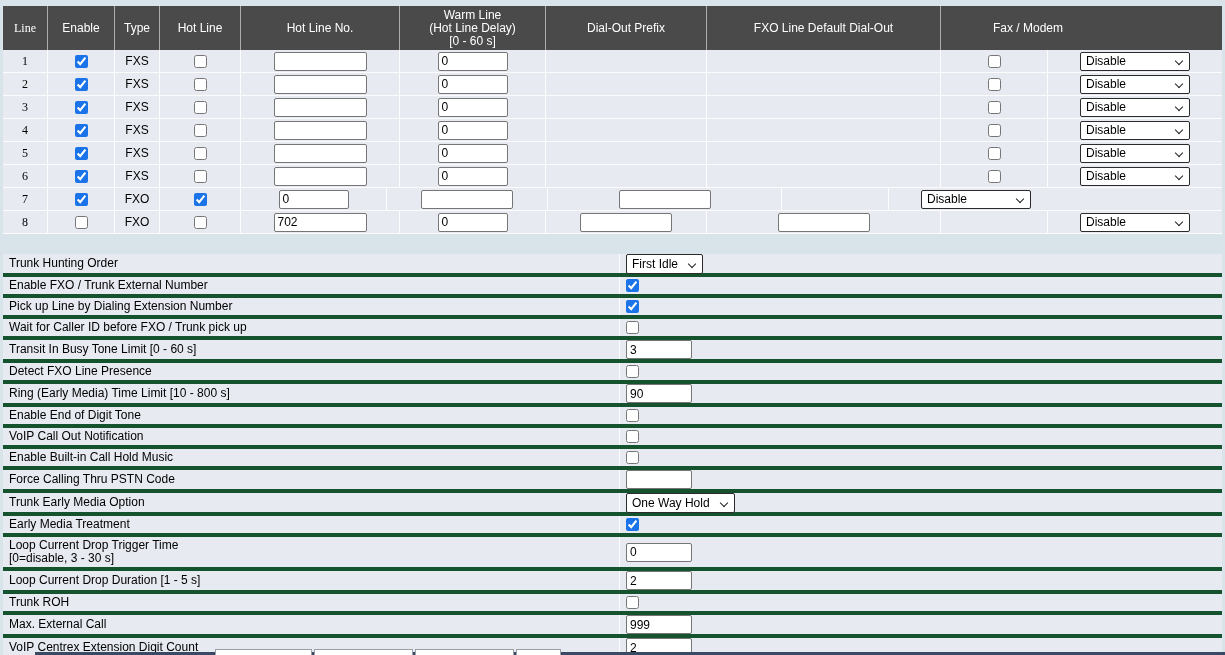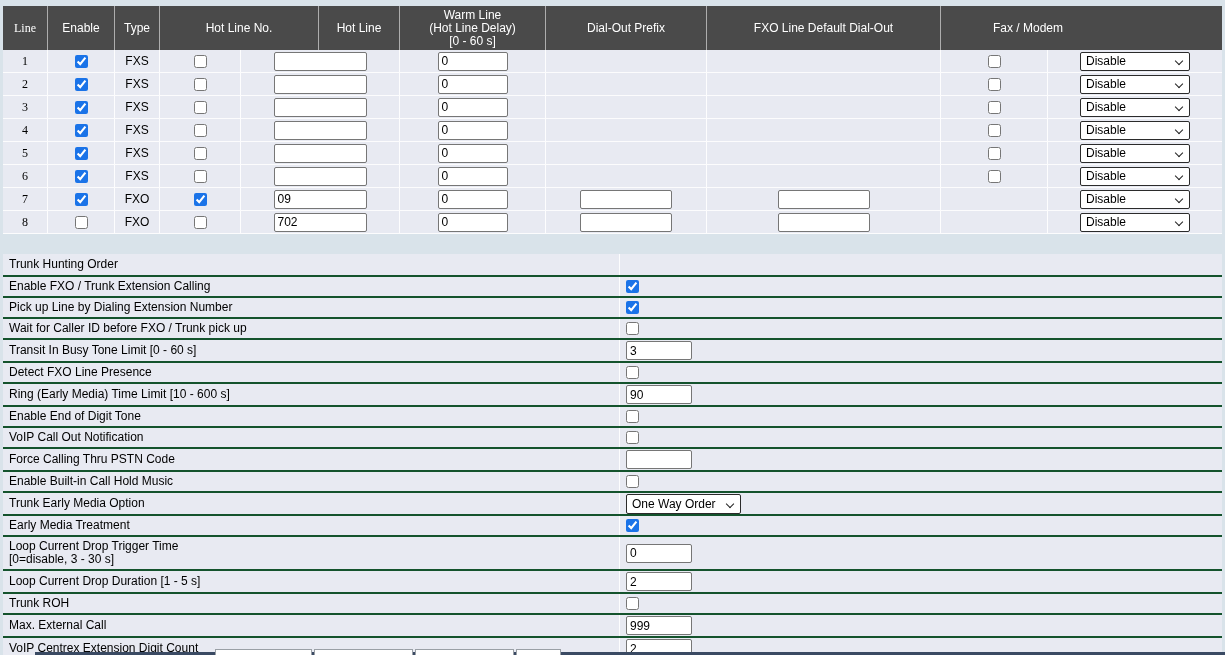--- a/index.html
+++ b/index.html
@@ -59,21 +59,21 @@
   .sel .chev {
     position:absolute; right:7px; top:6px; width:6px; height:6px;
     border-right:1.6px solid #222; border-bottom:1.6px solid #222;
     transform:rotate(45deg);
   }
   .sel-fax { width:110px; height:19px; }
   .sel-fax .chev { top:5px; }
 
   
   .settings-table { position:absolute; top:254px; left:3px; width:1219px; }
-  .st-row { display:flex; background:#e8eaf2; border-bottom:2px solid #14532d;justify-content:space-between; }
+  .st-row { display:flex; background:#e8eaf2; border-bottom:4px solid #14532d;justify-content:space-between; }
   .st-row.h-check  { height:21px; }
   .st-row.h-input  { height:23px; }
   .st-row.h-double { height:34px; }
   .st-label {
     flex:0 0 617px; border-right:1px solid rgba(255,255,255,.9);
     display:flex; flex-direction:column; justify-content:center;
     padding-left:6px; line-height:13px;
   }
   .st-control { flex:1; display:flex; align-items:center; padding-left:6px; }
 
@@ -82,22 +82,22 @@
   .cut-box  { position:absolute; top:649px; height:10px; background:#fff; border:1px solid #9aa0a6; }
 </style>
 </head>
 <body>
 
 <div class="line-table">
   <div class="lt-header">
       <div class="th col-line">Line</div>
       <div class="th col-enable">Enable</div>
       <div class="th col-type">Type</div>
+      <div class="th col-hot_line">Hot Line</div>
       <div class="th col-hot_line_no">Hot Line No.</div>
-      <div class="th col-hot_line">Hot Line</div>
       <div class="th col-warm_line">Warm Line
 (Hot Line Delay)
 [0 - 60 s]</div>
       <div class="th col-dial_out_prefix">Dial-Out Prefix</div>
       <div class="th col-fxo_default">FXO Line Default Dial-Out</div>
       <div class="th col-fax_modem">Fax / Modem</div>
     </div>
   <div>
       <div class="lt-row">
         <div class="td col-line">1</div>
@@ -263,23 +263,20 @@
       </div>
       <div class="lt-row">
         <div class="td col-line">7</div>
         <div class="td col-enable">
           <input type="checkbox" checked="" style="">
         </div>
         <div class="td col-type">FXO</div>
         <div class="td col-hot_line">
           <input type="checkbox" checked="" style="">
         </div>
-        <div class="td col-hot_line_no">
-          <input class="inp inp-hot_line_no" type="text" value="09" style="">
-        </div>
         <div class="td col-warm_line">
           <input class="inp inp-warm_line" type="text" value="0" style="">
         </div>
         <div class="td col-dial_out_prefix">
           <input class="inp inp-dial_out_prefix" type="text" style="">
         </div>
         <div class="td col-fxo_default">
           <input class="inp inp-fxo_default" type="text" style="">
         </div>
         <div class="td col-fxs_group"></div>
@@ -320,24 +317,30 @@
         </div>
       </div>
     </div>
 </div>
 
 <div class="settings-table">
     <div class="st-row h-input">
       <div class="st-label">
         <span>Trunk Hunting Order</span>
       </div>
-    </div>
-    <div class="st-row h-check">
-      <div class="st-label">
-        <span>Enable FXO / Trunk Extension Calling</span>
+      <div class="st-control">
+        <div class="sel ">
+          <span>First Idle</span>
+          <span class="chev"></span>
+        </div>
+      </div>
+    </div>
+    <div class="st-row h-check">
+      <div class="st-label">
+        <span>Enable FXO / Trunk External Number</span>
       </div>
       <div class="st-control">
         <input type="checkbox" checked="" style="">
       </div>
     </div>
     <div class="st-row h-check">
       <div class="st-label">
         <span>Pick up Line by Dialing Extension Number</span>
       </div>
       <div class="st-control">
@@ -363,21 +366,21 @@
     <div class="st-row h-check">
       <div class="st-label">
         <span>Detect FXO Line Presence</span>
       </div>
       <div class="st-control">
         <input type="checkbox" style="">
       </div>
     </div>
     <div class="st-row h-input">
       <div class="st-label">
-        <span>Ring (Early Media) Time Limit [10 - 600 s]</span>
+        <span>Ring (Early Media) Time Limit [10 - 800 s]</span>
       </div>
       <div class="st-control">
         <input class="inp inp-setting" type="text" value="90" style="">
       </div>
     </div>
     <div class="st-row h-check">
       <div class="st-label">
         <span>Enable End of Digit Tone</span>
       </div>
       <div class="st-control">
@@ -385,43 +388,43 @@
       </div>
     </div>
     <div class="st-row h-check">
       <div class="st-label">
         <span>VoIP Call Out Notification</span>
       </div>
       <div class="st-control">
         <input type="checkbox" style="">
       </div>
     </div>
+    <div class="st-row h-check">
+      <div class="st-label">
+        <span>Enable Built-in Call Hold Music</span>
+      </div>
+      <div class="st-control">
+        <input type="checkbox" style="">
+      </div>
+    </div>
     <div class="st-row h-input">
       <div class="st-label">
         <span>Force Calling Thru PSTN Code</span>
       </div>
       <div class="st-control">
         <input class="inp inp-setting" type="text" style="">
       </div>
     </div>
-    <div class="st-row h-check">
-      <div class="st-label">
-        <span>Enable Built-in Call Hold Music</span>
-      </div>
-      <div class="st-control">
-        <input type="checkbox" style="">
-      </div>
-    </div>
     <div class="st-row h-input">
       <div class="st-label">
         <span>Trunk Early Media Option</span>
       </div>
       <div class="st-control">
         <div class="sel ">
-          <span>One Way Order</span>
+          <span>One Way Hold</span>
           <span class="chev"></span>
         </div>
       </div>
     </div>
     <div class="st-row h-check">
       <div class="st-label">
         <span>Early Media Treatment</span>
       </div>
       <div class="st-control">
         <input type="checkbox" checked="" style="">

